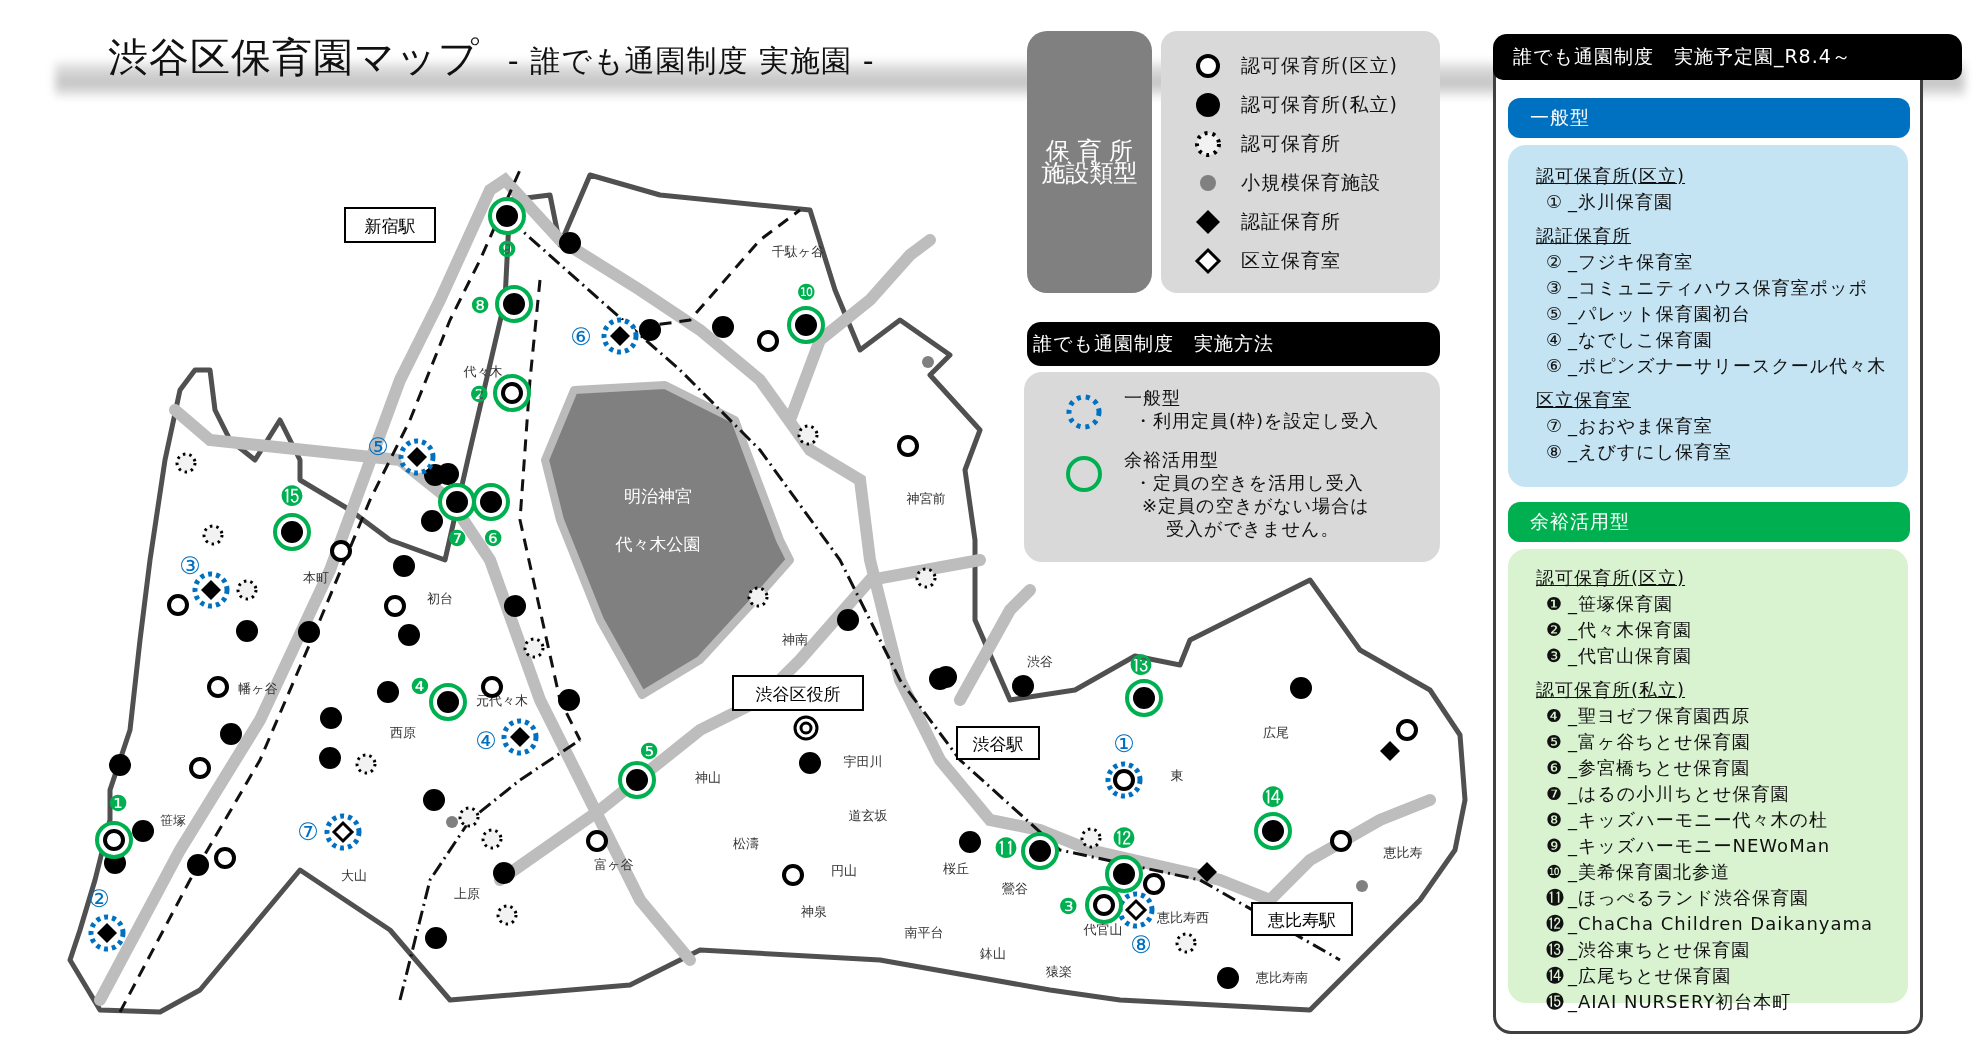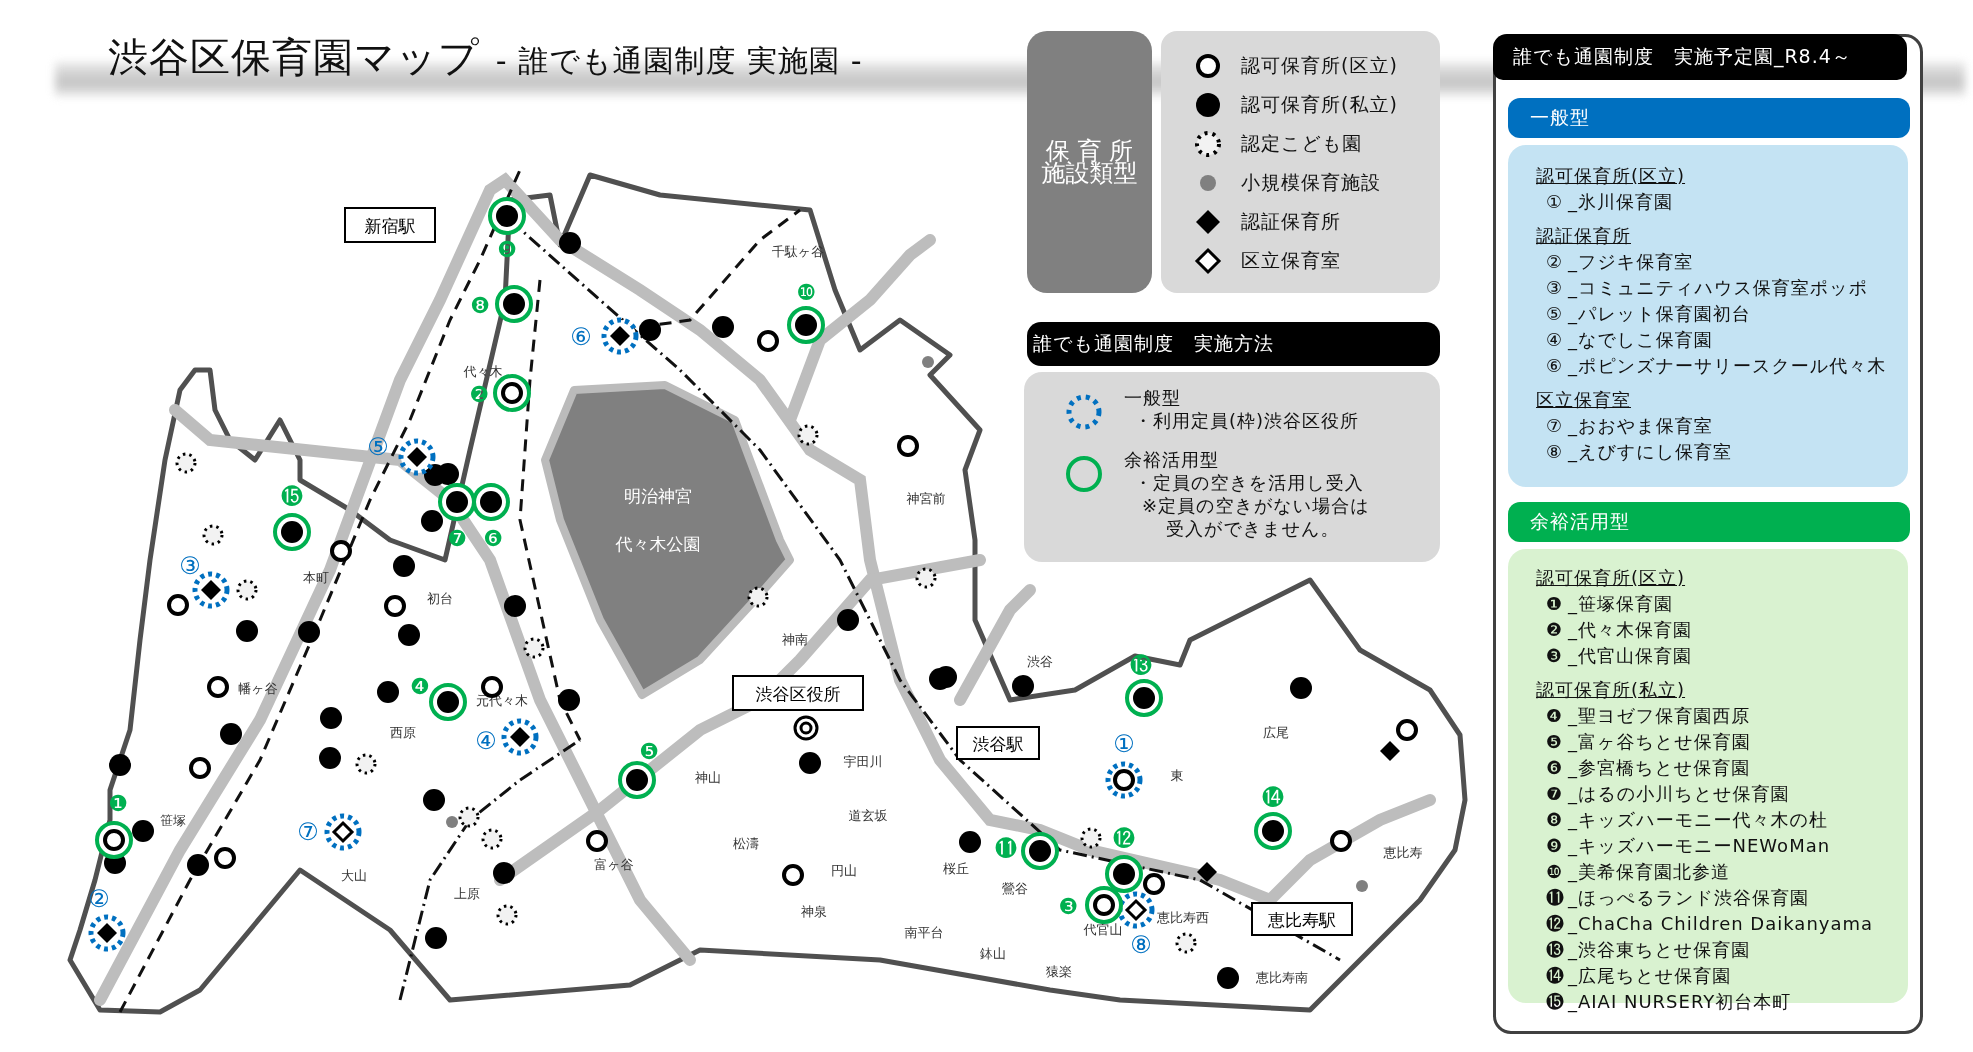--- a/index.html
+++ b/index.html
@@ -1,29 +1,29 @@
 <!DOCTYPE html>
 <html><head>
 <meta charset="utf-8">
 <style>
   html,body{margin:0;padding:0;background:#ffffff;}
   body{width:1973px;height:1052px;position:relative;overflow:hidden;font-family:"DejaVu Sans","Liberation Sans",sans-serif;color:#111;}
   .title-band{position:absolute;left:55px;top:62px;width:1910px;height:34px;background:linear-gradient(#e8e8e8,#bdbdbd 60%,#e6e6e6);filter:blur(4px);opacity:.9;}
   .title{position:absolute;left:108px;top:30px;font-size:40px;letter-spacing:1px;white-space:nowrap;}
-  .title .sub{font-size:30px;margin-left:16px;}
+  .title .sub{font-size:30px;margin-left:28px;}
   #map{position:absolute;left:0;top:140px;}
   .legend-side{position:absolute;left:1027px;top:31px;width:125px;height:262px;background:#808080;border-radius:20px;color:#fff;font-size:24px;line-height:22px;text-align:center;display:flex;align-items:center;justify-content:center;}
   .legend-types{position:absolute;left:1161px;top:31px;width:279px;height:262px;background:#d9d9d9;border-radius:16px;}
   .lt-row{position:absolute;left:30px;height:30px;display:flex;align-items:center;font-size:19px;letter-spacing:1px;}
   .lt-row .ic{width:34px;height:30px;display:flex;align-items:center;justify-content:center;margin-right:16px;}
   .method-head{position:absolute;left:1027px;top:322px;width:413px;height:44px;background:#000;color:#fff;border-radius:14px;font-size:19px;display:flex;align-items:center;padding-left:6px;box-sizing:border-box;letter-spacing:1px;}
   .method-body{position:absolute;left:1024px;top:372px;width:416px;height:190px;background:#d9d9d9;border-radius:18px;}
   .mb-item{position:absolute;font-size:18px;line-height:23px;letter-spacing:1px;}
   .right-panel{position:absolute;left:1493px;top:34px;width:430px;height:1000px;border:3px solid #404040;border-radius:18px;box-sizing:border-box;background:#fff;}
-  .rp-head{position:absolute;left:-3px;top:-3px;width:414px;height:46px;background:#000;color:#fff;border-radius:14px 14px 10px 10px;font-size:19px;display:flex;align-items:center;padding-left:20px;box-sizing:border-box;letter-spacing:1px;}
+  .rp-head{position:absolute;left:-3px;top:-3px;width:469px;height:46px;background:#000;color:#fff;border-radius:14px 14px 10px 10px;font-size:19px;display:flex;align-items:center;padding-left:20px;box-sizing:border-box;letter-spacing:1px;}
   .cat-head{position:absolute;left:12px;width:402px;height:40px;border-radius:12px;color:#fff;font-size:19px;display:flex;align-items:center;padding-left:22px;box-sizing:border-box;letter-spacing:1px;}
   .cat-body{position:absolute;left:12px;width:400px;border-radius:18px;}
   .grp{position:absolute;left:28px;font-size:18px;letter-spacing:1px;line-height:26px;}
   .grp .gh{text-decoration:underline;}
   .grp .it{padding-left:10px;white-space:nowrap;}
   .grp .num{display:inline-block;min-width:22px;}
 </style>
 </head>
 <body>
 
@@ -454,21 +454,21 @@
         </svg>
       </span>
     <span>認可保育所(私立)</span>
   </div>
   <div class="lt-row" style="top:98px">
     <span class="ic">
         <svg width="28" height="28">
           <circle cx="14" cy="14" r="11" fill="#f2f2f2" stroke="#000" stroke-width="4" stroke-dasharray="3,5"></circle>
         </svg>
       </span>
-    <span>認定こども園</span>
+    <span>認可保育所</span>
   </div>
   <div class="lt-row" style="top:137px">
     <span class="ic">
         <svg width="20" height="20">
           <circle cx="10" cy="10" r="8" fill="#808080"></circle>
         </svg>
       </span>
     <span>小規模保育施設</span>
   </div>
   <div class="lt-row" style="top:176px">
@@ -489,21 +489,21 @@
   </div>
 </div>
 
 <div class="method-head">誰でも通園制度　実施方法</div>
 <div class="method-body">
   <span style="position:absolute;left:40px;top:20px"><svg width="40" height="40">
         <circle cx="20" cy="20" r="15" fill="none" stroke="#0070c0" stroke-width="5" stroke-dasharray="4,5"></circle>
       </svg></span>
   <div class="mb-item" style="left:100px;top:14px">
     <div>一般型</div>
-    <div style="padding-left:10px">・利用定員(枠)渋谷区役所</div>
+    <div style="padding-left:10px">・利用定員(枠)を設定し受入</div>
   </div>
   <span style="position:absolute;left:40px;top:82px"><svg width="40" height="40">
         <circle cx="20" cy="20" r="16" fill="none" stroke="#00b050" stroke-width="4"></circle>
       </svg></span>
   <div class="mb-item" style="left:100px;top:76px">
     <div>余裕活用型</div>
     <div style="padding-left:10px">・定員の空きを活用し受入</div>
     <div style="padding-left:18px">※定員の空きがない場合は</div>
     <div style="padding-left:42px">受入ができません。</div>
   </div>

